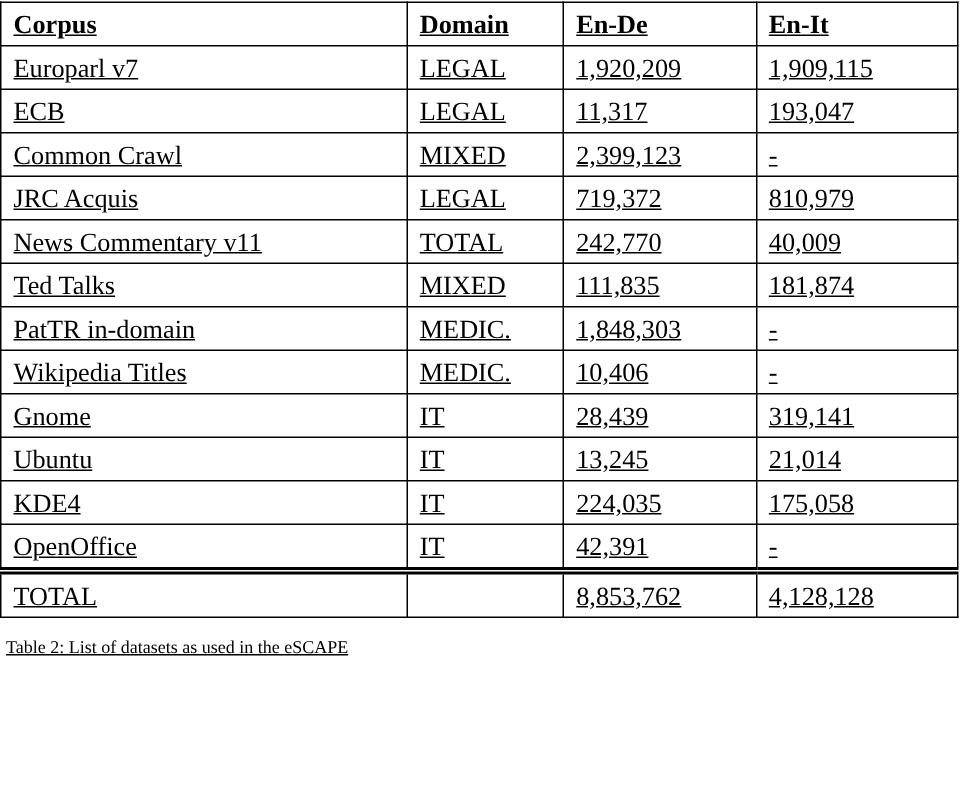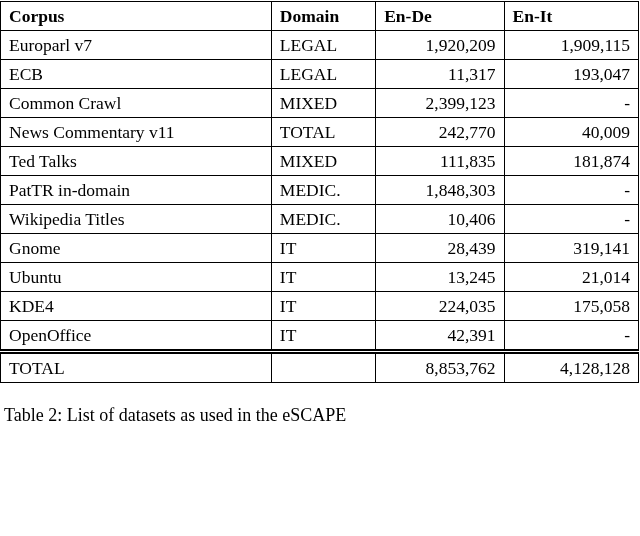--- a/index.html
+++ b/index.html
@@ -11,20 +11,21 @@
     width: 640px;
     height: 536px;
     overflow: hidden;
     font-family: "Liberation Serif", "DejaVu Serif", serif;
     color: #000;
   }
   .page {
     width: 640px;
     height: 520px;
     overflow: hidden;
+    text-decoration: underline;
   }
   table.datasets {
     border-collapse: collapse;
     table-layout: fixed;
     width: 639px;
     margin: 1px 0 0 0;
   }
   table.datasets th,
   table.datasets td {
     border: 1.5px solid #000;
@@ -32,28 +33,28 @@
     line-height: 22px;
     padding: 3px 8px;
     overflow: hidden;
     white-space: nowrap;
   }
   table.datasets th {
     font-weight: bold;
     text-align: left;
   }
   th.num, td.num {
-    text-align: right;
+    text-align: left;
   }
   tr.total-row td {
     border-top: 5px double #000;
   }
   .caption {
-    font-size: 18px;
-    margin: 22px 4px 0 4px;
+    font-size: 12px;
+    margin: 12px 4px 0 4px;
     color: #000;
   }
 </style>
 </head>
 <body>
 
 <div class="page">
   <table class="datasets">
     <colgroup>
       <col style="width:270px">
@@ -80,20 +81,26 @@
         <td>ECB</td>
         <td>LEGAL</td>
         <td class="num">11,317</td>
         <td class="num">193,047</td>
       </tr>
       <tr>
         <td>Common Crawl</td>
         <td>MIXED</td>
         <td class="num">2,399,123</td>
         <td class="num">-</td>
+      </tr>
+      <tr>
+        <td>JRC Acquis</td>
+        <td>LEGAL</td>
+        <td class="num">719,372</td>
+        <td class="num">810,979</td>
       </tr>
       <tr>
         <td>News Commentary v11</td>
         <td>TOTAL</td>
         <td class="num">242,770</td>
         <td class="num">40,009</td>
       </tr>
       <tr>
         <td>Ted Talks</td>
         <td>MIXED</td>

